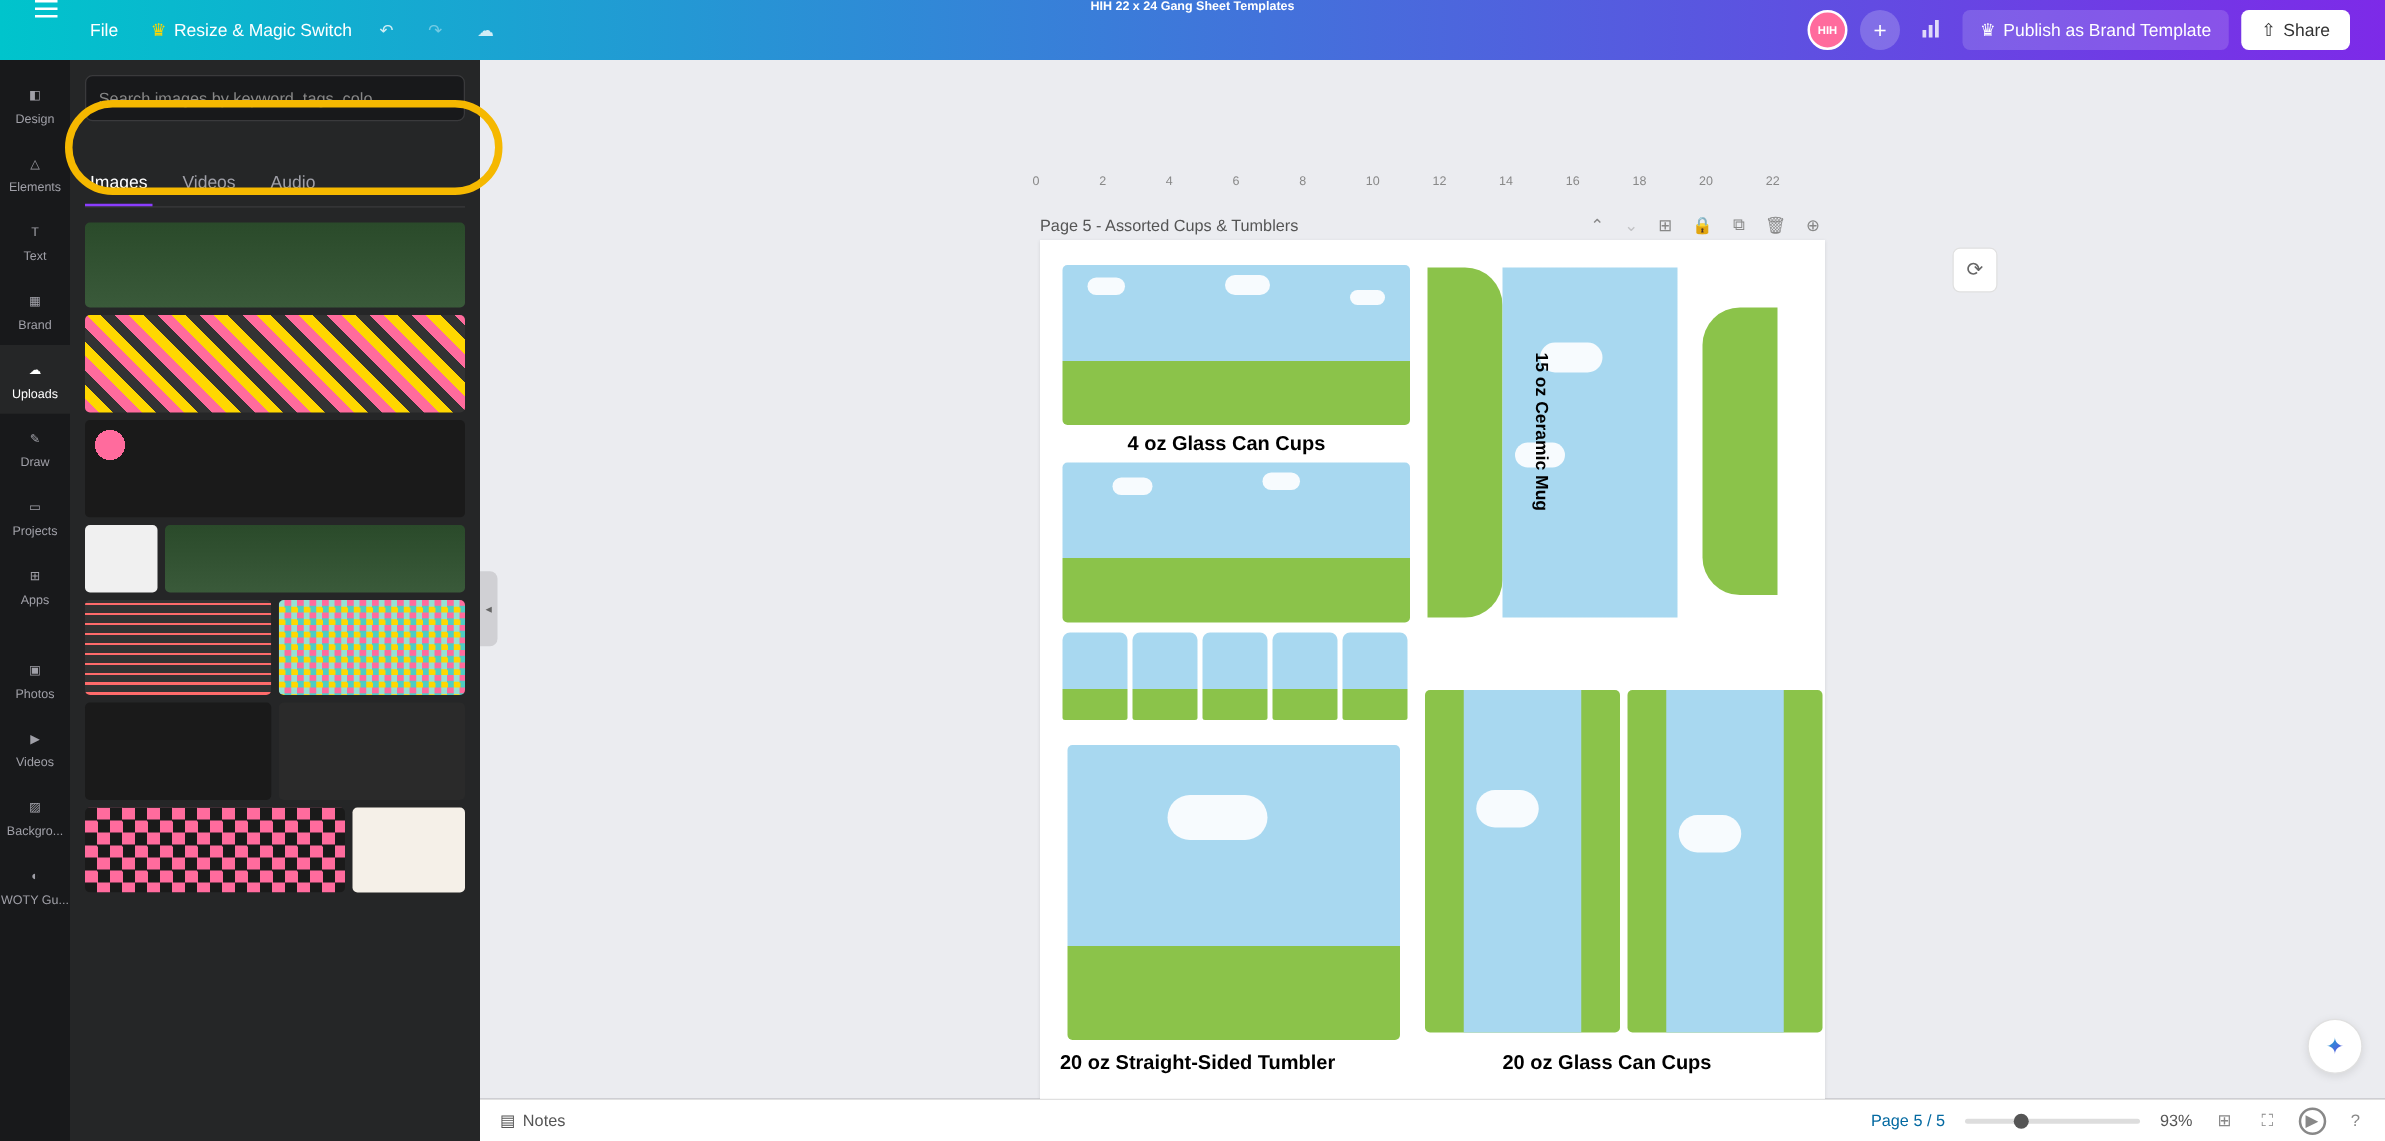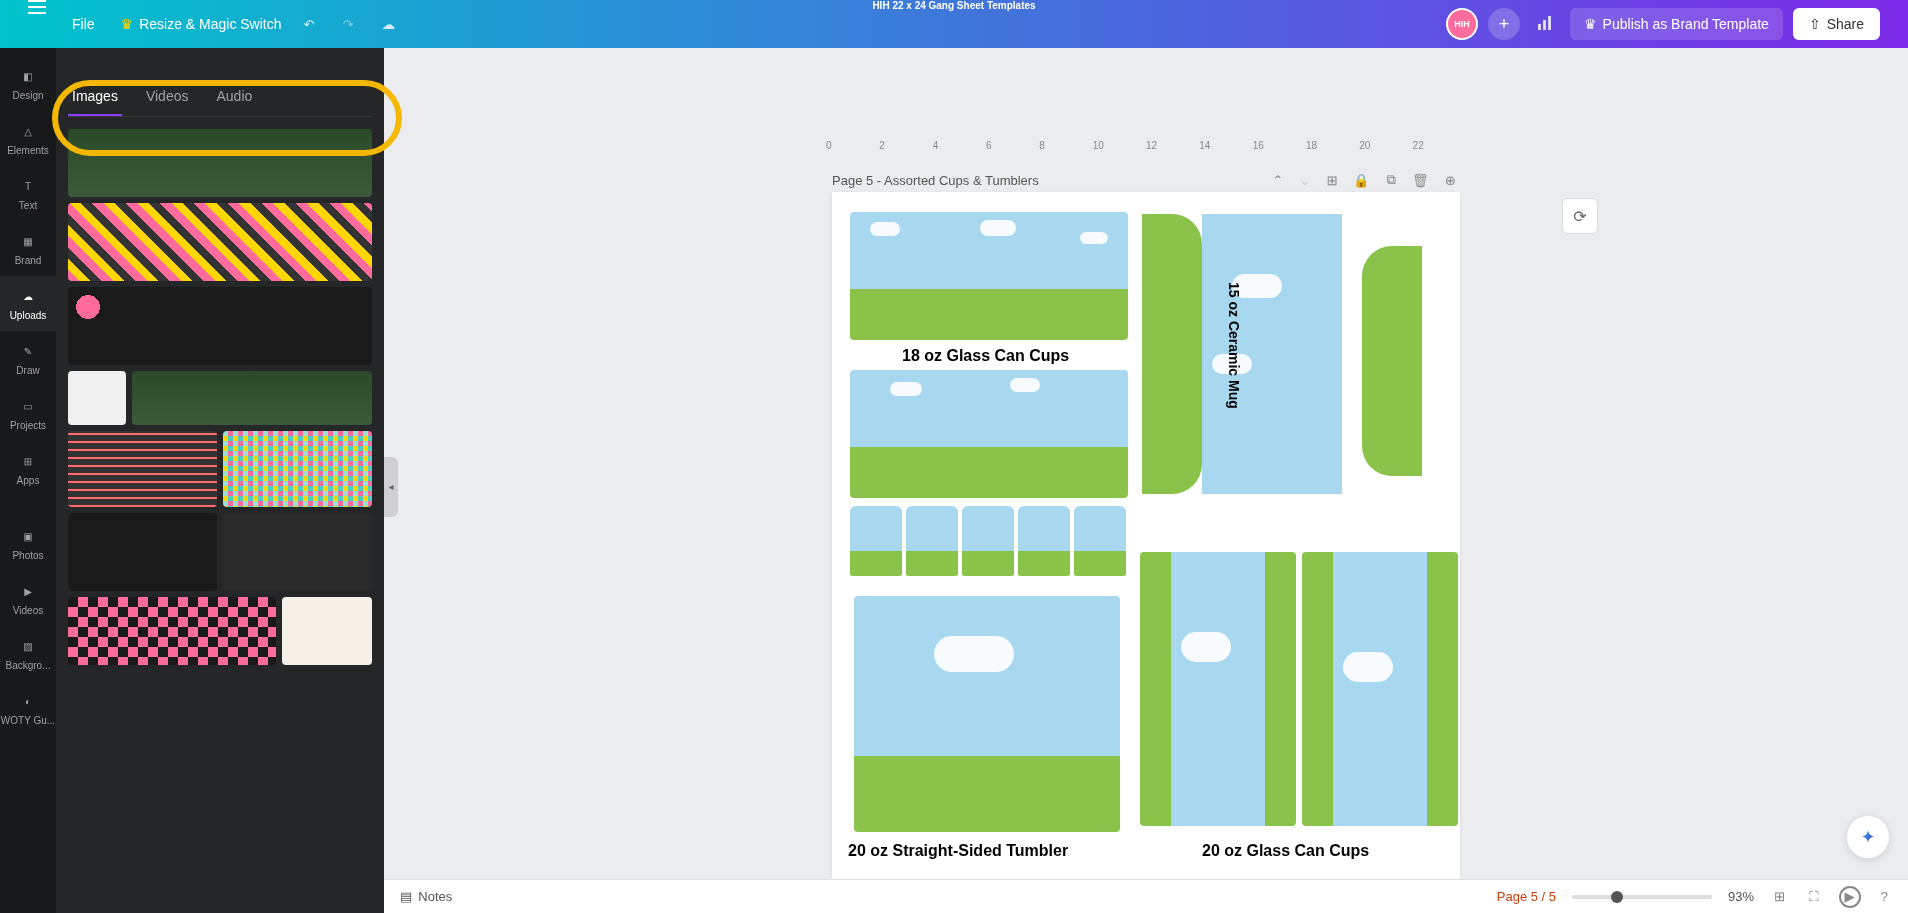--- a/index.html
+++ b/index.html
@@ -89,21 +89,21 @@
     .glass-20-b { position: absolute; top: 360px; left: 470px; width: 156px; height: 274px; background: #8bc34a; border-radius: 4px; }
     .glass-20-inner { position: absolute; left: 20%; top: 0; width: 60%; height: 100%; background: #a8d8f0; }
     .glass-20-label { position: absolute; top: 650px; left: 370px; font-size: 16px; font-weight: bold; color: #000; }
     
     .collapse-handle { position: absolute; left: 384px; top: 50%; width: 14px; height: 60px; background: #d0d0d4; border-radius: 0 6px 6px 0; cursor: pointer; display: flex; align-items: center; justify-content: center; color: #666; font-size: 10px; }
     .ai-fab { position: absolute; bottom: 54px; right: 18px; width: 44px; height: 44px; background: #fff; border: 1px solid #e0e0e0; border-radius: 50%; display: flex; align-items: center; justify-content: center; cursor: pointer; box-shadow: 0 2px 8px rgba(0,0,0,0.1); }
     
     
     .bottom-bar { position: absolute; bottom: 0; left: 384px; right: 0; height: 34px; background: #fff; border-top: 1px solid #e0e0e0; display: flex; align-items: center; padding: 0 16px; gap: 16px; }
     .notes-btn { display: flex; align-items: center; gap: 6px; color: #555; font-size: 13px; cursor: pointer; }
-    .page-indicator { margin-left: auto; color: #c2410c; font-size: 13px; }
+    .page-indicator { margin-left: auto; color: #0369a1; font-size: 13px; }
     .zoom-slider { width: 140px; height: 4px; background: #ddd; border-radius: 2px; position: relative; }
     .zoom-thumb { position: absolute; left: 28%; top: -4px; width: 12px; height: 12px; background: #555; border-radius: 50%; }
     .zoom-level { color: #555; font-size: 13px; }
     .bottom-icon-btn { background: transparent; border: none; color: #888; cursor: pointer; padding: 4px; }
   </style>
 </head>
 <body>
 
 <div class="top-header">
   <div class="hamburger-icon">
@@ -187,20 +187,21 @@
     <div class="rail-icon">▨</div>
     <span>Backgro...</span>
   </div>
   <div class="rail-item">
     <div class="rail-icon">◐</div>
     <span>WOTY Gu...</span>
   </div>
 </div>
 
 <div class="side-panel">
+  <input class="search-box" placeholder="Search images by keyword, tags, colo" style="">
   <button class="record-btn" style="visibility:hidden;height:4px;padding:0;margin:0">Record yourself</button>
   <div class="media-tabs">
     <div class="media-tab active">Images</div>
     <div class="media-tab">Videos</div>
     <div class="media-tab">Audio</div>
   </div>
   <div class="uploads-grid">
     <div class="upload-thumb thumb-cactus1"></div>
     <div class="upload-thumb thumb-stripes"></div>
     <div class="upload-thumb thumb-arches"></div>
@@ -254,21 +255,21 @@
       <button class="page-action-btn">⊕</button>
     </div>
   </div>
 
   <div class="canvas-page">
     <div class="glass-can-16">
       <div class="cloud" style="top:10px;left:20px;width:30px;height:14px"></div>
       <div class="cloud" style="top:8px;left:130px;width:36px;height:16px"></div>
       <div class="cloud" style="top:20px;right:20px;width:28px;height:12px"></div>
     </div>
-    <div class="glass-can-16-label">18 oz Glass Can Cups</div>
+    <div class="glass-can-16-label">4 oz Glass Can Cups</div>
     <div class="glass-can-16b">
       <div class="cloud" style="top:12px;left:40px;width:32px;height:14px"></div>
       <div class="cloud" style="top:8px;left:160px;width:30px;height:14px"></div>
     </div>
     <div class="mini-cans">
       <div class="mini-can"></div>
       <div class="mini-can"></div>
       <div class="mini-can"></div>
       <div class="mini-can"></div>
       <div class="mini-can"></div>

